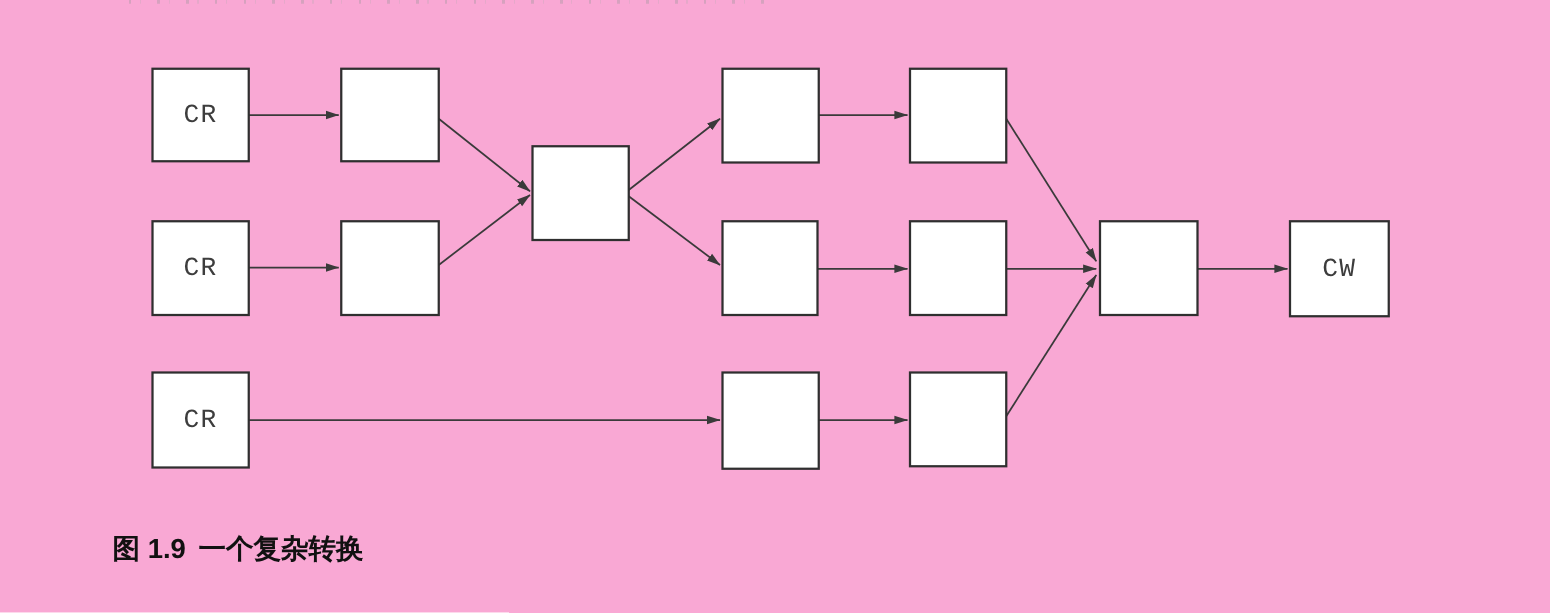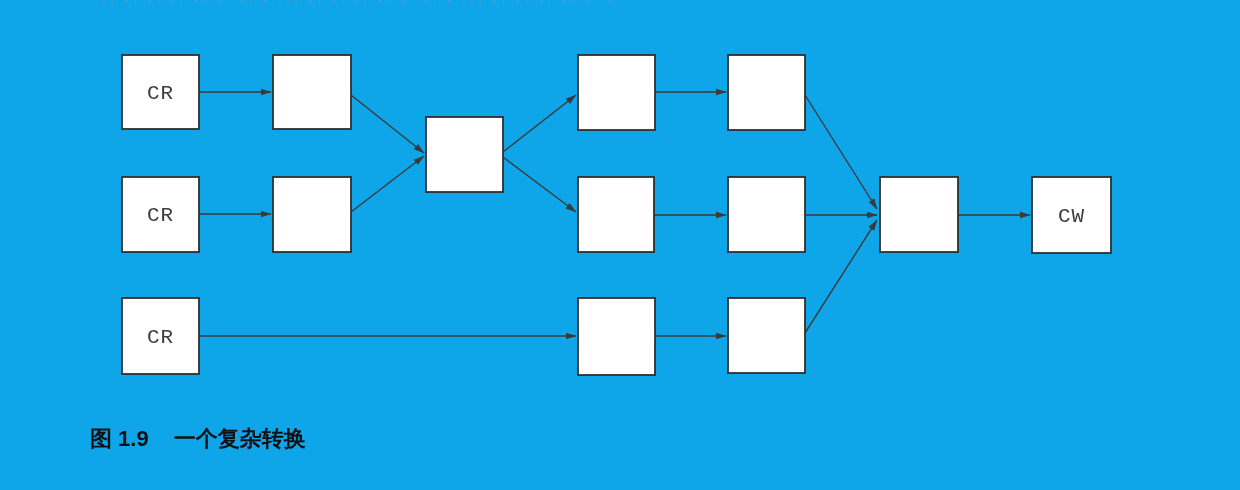--- a/index.html
+++ b/index.html
@@ -5,21 +5,21 @@
   html, body {
     margin: 0;
     padding: 0;
     background: #ffffff;
     font-family: "Liberation Sans", sans-serif;
   }
   .page {
     position: relative;
     width: 1240px;
     height: 490px;
-    background: #0ea5e9;
+    background: #f9a8d4;
     overflow: hidden;
   }
   .remnant {
     position: absolute;
     left: 103px;
     top: 0;
     width: 514px;
     height: 3px;
     background: repeating-linear-gradient(
       to right,
@@ -56,21 +56,21 @@
     position: absolute;
     left: 90px;
     top: 424px;
     font-size: 22px;
     line-height: 30px;
     color: #111111;
     font-weight: bold;
     white-space: nowrap;
   }
   .caption .caption-title {
-    margin-left: 25px;
+    margin-left: 10px;
   }
 </style>
 </head>
 <body>
 
 <div class="page">
 
   <div class="remnant"></div>
 
   <svg class="diagram" width="1240" height="490" viewBox="0 0 1240 490">

